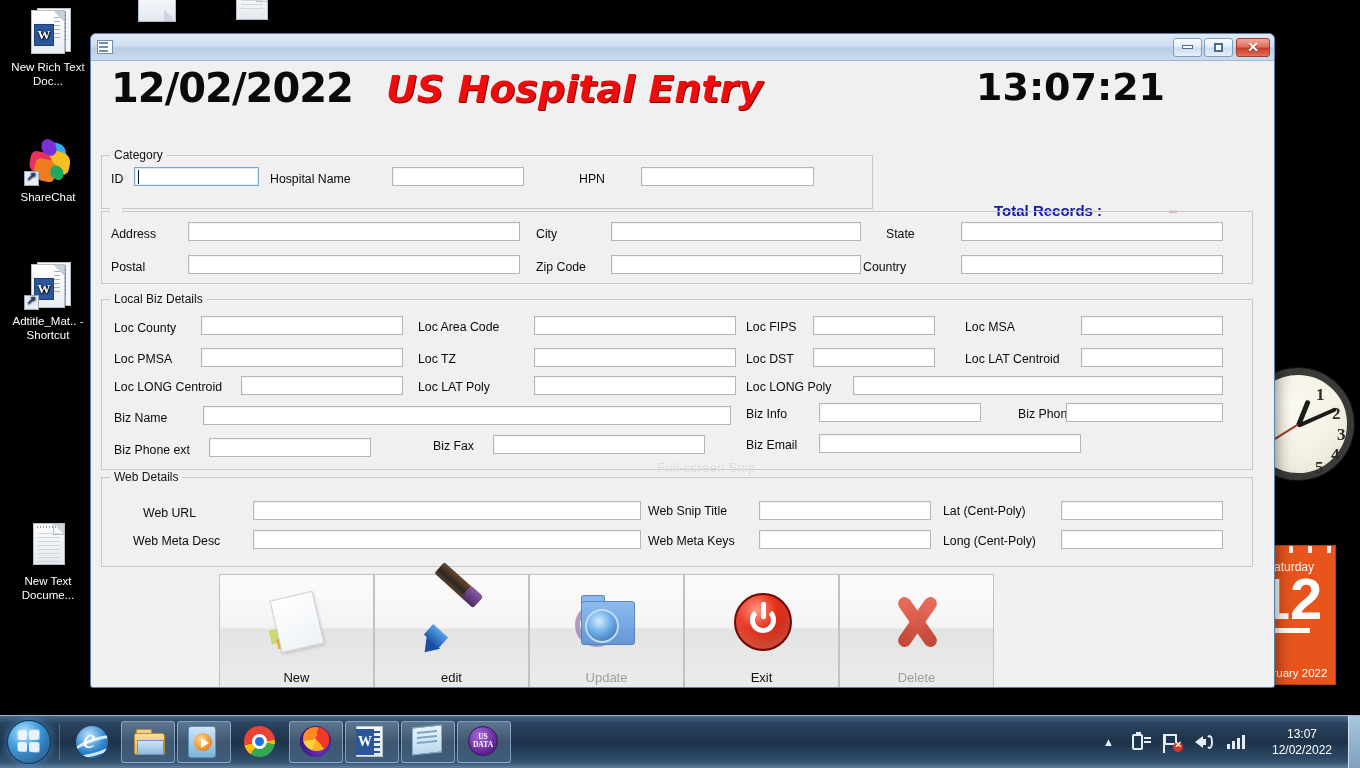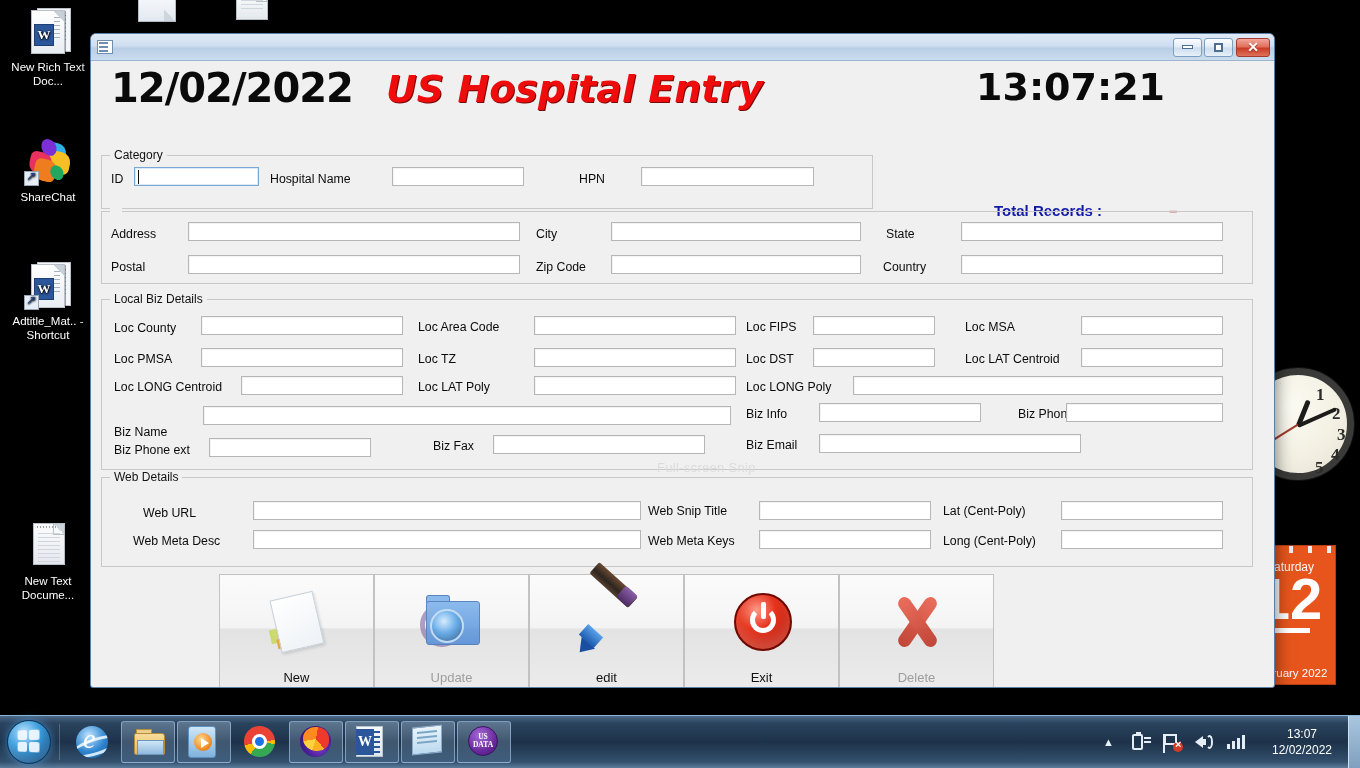--- a/index.html
+++ b/index.html
@@ -670,21 +670,21 @@
     <div class="fld" style="left:97px; top:161px; width:332px;"></div>
     <div class="lbl" style="left:445px; top:166px;">City</div>
     <div class="fld" style="left:520px; top:161px; width:250px;"></div>
     <div class="lbl" style="left:795px; top:166px;">State</div>
     <div class="fld" style="left:870px; top:161px; width:262px;"></div>
 
     <div class="lbl" style="left:20px; top:199px;">Postal</div>
     <div class="fld" style="left:97px; top:194px; width:332px;"></div>
     <div class="lbl" style="left:445px; top:199px;">Zip Code</div>
     <div class="fld" style="left:520px; top:194px; width:250px;"></div>
-    <div class="lbl" style="left:792px; top:199px;">Country</div>
+    <div class="lbl" style="left:772px; top:199px;">Country</div>
     <div class="fld" style="left:870px; top:194px; width:262px;"></div>
 
     <div class="grp" style="left:10px; top:238px; width:1152px; height:171px;">
       <div class="legend">Local  Biz Details</div>
     </div>
 
     <div class="lbl" style="left:23px; top:260px;">Loc County</div>
     <div class="fld" style="left:110px; top:255px; width:202px;"></div>
     <div class="lbl" style="left:327px; top:259px;">Loc Area Code</div>
     <div class="fld" style="left:443px; top:255px; width:202px;"></div>
@@ -702,21 +702,21 @@
     <div class="lbl" style="left:874px; top:291px;">Loc LAT Centroid</div>
     <div class="fld" style="left:990px; top:287px; width:142px;"></div>
 
     <div class="lbl" style="left:23px; top:319px;">Loc LONG Centroid</div>
     <div class="fld" style="left:150px; top:315px; width:162px;"></div>
     <div class="lbl" style="left:327px; top:319px;">Loc LAT Poly</div>
     <div class="fld" style="left:443px; top:315px; width:202px;"></div>
     <div class="lbl" style="left:655px; top:319px;">Loc LONG Poly</div>
     <div class="fld" style="left:762px; top:315px; width:370px;"></div>
 
-    <div class="lbl" style="left:23px; top:364px;">Biz Name</div>
+    <div class="lbl" style="left:23px; top:350px;">Biz Name</div>
     <div class="fld" style="left:112px; top:345px; width:528px;"></div>
     <div class="lbl" style="left:655px; top:346px;">Biz Info</div>
     <div class="fld" style="left:728px; top:342px; width:162px;"></div>
     <div class="lbl" style="left:927px; top:346px;">Biz Phone</div>
     <div class="fld" style="left:975px; top:342px; width:157px;"></div>
 
     <div class="lbl" style="left:23px; top:382px;">Biz Phone ext</div>
     <div class="fld" style="left:118px; top:377px; width:162px;"></div>
     <div class="lbl" style="left:342px; top:378px;">Biz Fax</div>
     <div class="fld" style="left:402px; top:374px; width:212px;"></div>
@@ -748,38 +748,38 @@
 
       <div class="tool-btn">
         <div class="ic ic-new">
           <div class="edge1"></div>
             <div class="edge2"></div>
             <div class="sheet"></div>
         </div>
         <div class="cap">New</div>
       </div>
 
+      <div class="tool-btn">
+        <div class="ic ic-pen">
+          <div class="shaft"></div>
+            <div class="cap2"></div>
+            <div class="tipb"></div>
+            <div class="nib"></div>
+        </div>
+        <div class="cap">edit</div>
+      </div>
+
       <div class="tool-btn disabled">
         <div class="ic ic-upd">
           <div class="arrow"></div>
             <div class="tab"></div>
             <div class="folder"></div>
             <div class="lens"></div>
         </div>
         <div class="cap">Update</div>
-      </div>
-
-      <div class="tool-btn">
-        <div class="ic ic-pen">
-          <div class="shaft"></div>
-            <div class="cap2"></div>
-            <div class="tipb"></div>
-            <div class="nib"></div>
-        </div>
-        <div class="cap">edit</div>
       </div>
 
       <div class="tool-btn">
         <div class="ic ic-pwr">
           <div class="orb"></div>
             <div class="ring"></div>
             <div class="bar"></div>
         </div>
         <div class="cap">Exit</div>
       </div>

